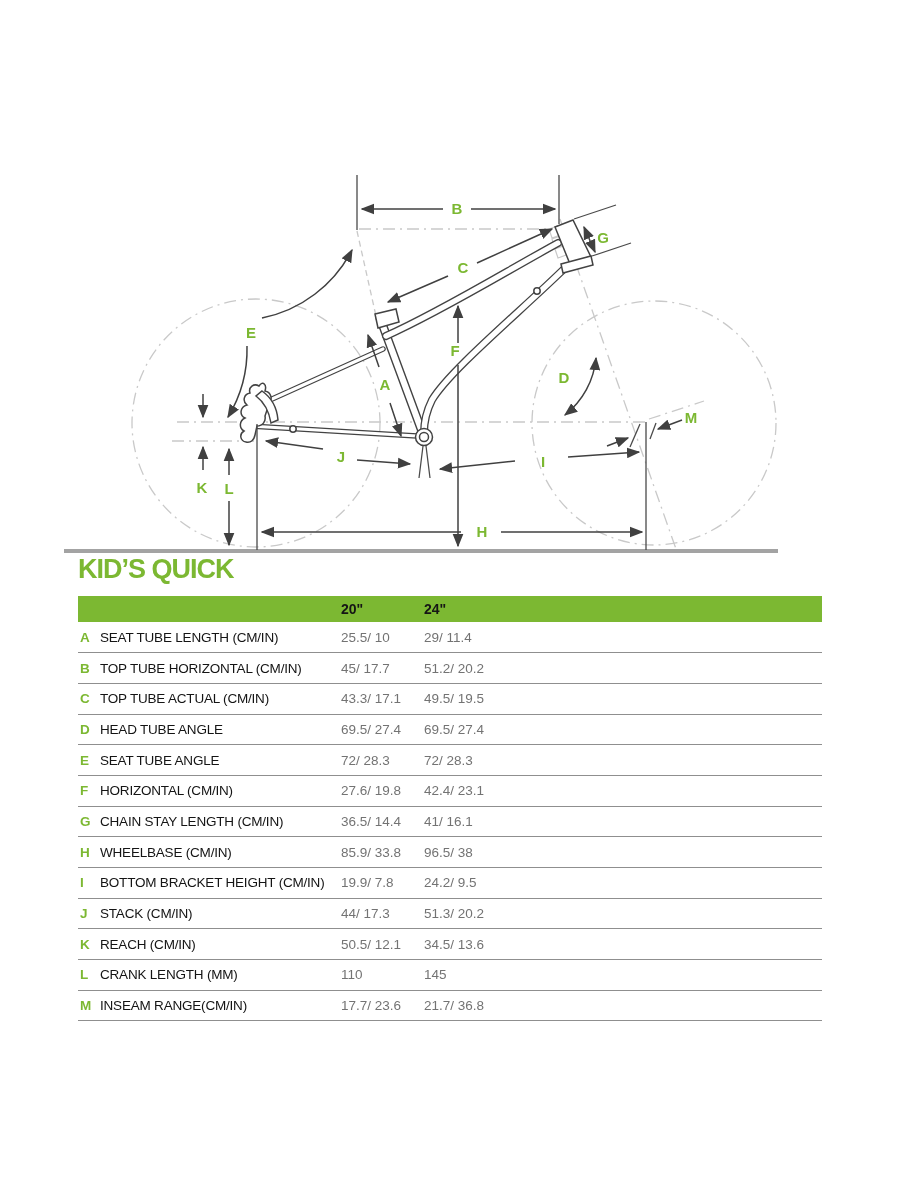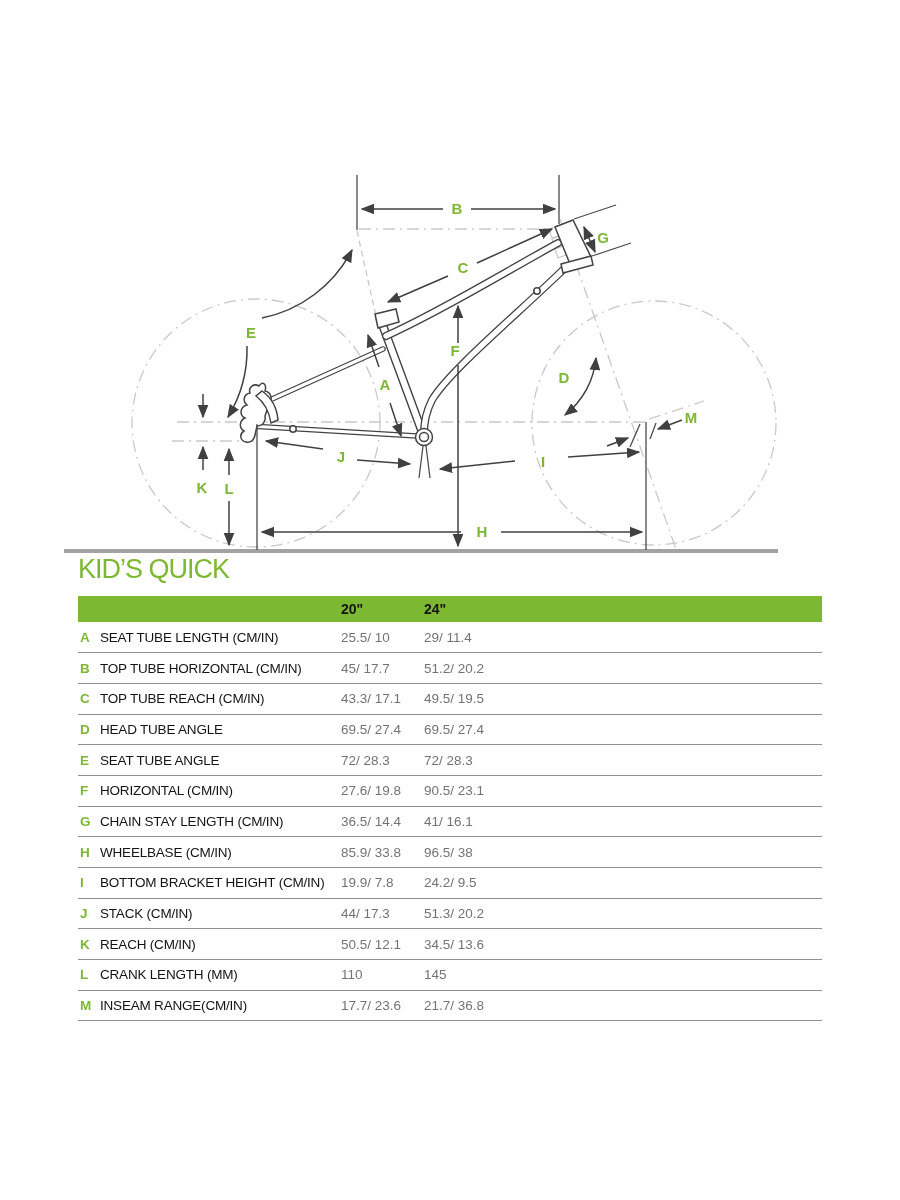--- a/index.html
+++ b/index.html
@@ -3,21 +3,21 @@
 <meta charset="utf-8">
 <style>
   html,body{margin:0;padding:0;}
   body{
     width:900px;height:1200px;background:#ffffff;position:relative;
     font-family:"Liberation Sans",sans-serif;overflow:hidden;
   }
   .diagram{position:absolute;top:0;left:0;}
   .content{position:absolute;left:78px;top:556px;width:744px;}
   h1.title{
-    color:#7cb832;font-size:27px;font-weight:normal;margin:0 0 13px 0;
+    color:#7cb832;font-size:27px;font-weight:bold;margin:0 0 13px 0;
     letter-spacing:-1px;line-height:1;
   }
   table.geo{width:100%;border-collapse:collapse;table-layout:fixed;}
   thead tr{background:#7cb832;height:26px;}
   thead th{font-size:14px;font-weight:bold;color:#151515;text-align:left;padding:0;}
   tbody tr{height:30.7px;border-bottom:1px solid #8f8f8f;}
   tbody td{padding:0;vertical-align:middle;font-size:13.5px;}
   td.letter{color:#7cb832;font-weight:bold;padding-left:2px;}
   td.label{font-weight:normal;color:#141414;letter-spacing:-0.2px;}
   td.val{color:#737373;}
@@ -175,21 +175,21 @@
 
   <tr>
     <td class="letter">B</td>
     <td class="label">TOP TUBE HORIZONTAL (CM/IN)</td>
     <td class="val">45/ 17.7</td>
     <td class="val">51.2/ 20.2</td>
   </tr>
 
   <tr>
     <td class="letter">C</td>
-    <td class="label">TOP TUBE REACH (CM/IN)</td>
+    <td class="label">TOP TUBE ACTUAL (CM/IN)</td>
     <td class="val">43.3/ 17.1</td>
     <td class="val">49.5/ 19.5</td>
   </tr>
 
   <tr>
     <td class="letter">D</td>
     <td class="label">HEAD TUBE ANGLE</td>
     <td class="val">69.5/ 27.4</td>
     <td class="val">69.5/ 27.4</td>
   </tr>
@@ -198,21 +198,21 @@
     <td class="letter">E</td>
     <td class="label">SEAT TUBE ANGLE</td>
     <td class="val">72/ 28.3</td>
     <td class="val">72/ 28.3</td>
   </tr>
 
   <tr>
     <td class="letter">F</td>
     <td class="label">HORIZONTAL (CM/IN)</td>
     <td class="val">27.6/ 19.8</td>
-    <td class="val">90.5/ 23.1</td>
+    <td class="val">42.4/ 23.1</td>
   </tr>
 
   <tr>
     <td class="letter">G</td>
     <td class="label">CHAIN STAY LENGTH (CM/IN)</td>
     <td class="val">36.5/ 14.4</td>
     <td class="val">41/ 16.1</td>
   </tr>
 
   <tr>

